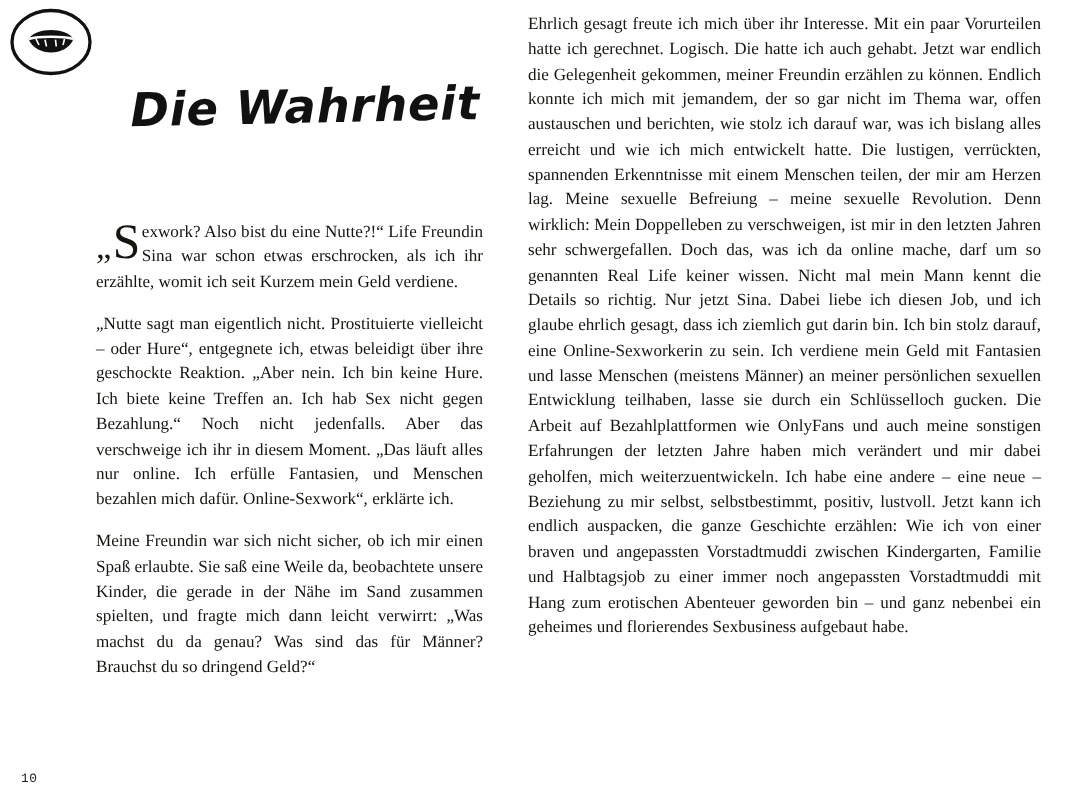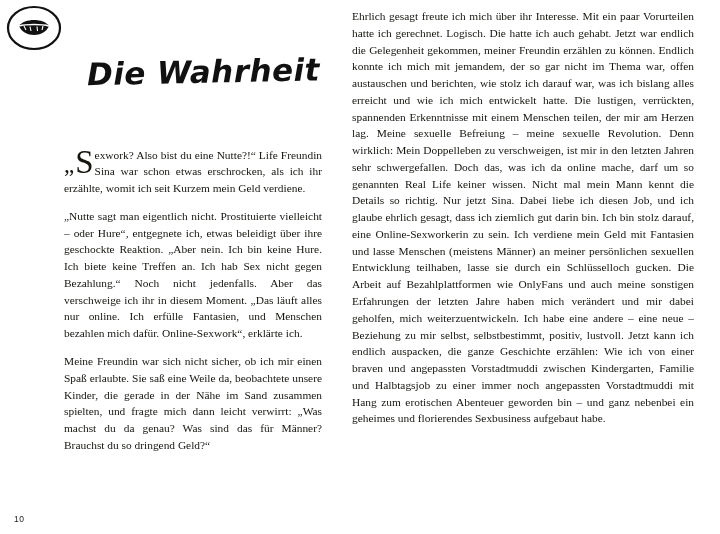--- a/index.html
+++ b/index.html
@@ -98,21 +98,21 @@
     line-height: 0.82;
     padding: 2px 1px 0 0;
     font-family: "Liberation Serif", serif;
   }
 
   .folio {
     position: absolute;
     left: 14px;
     bottom: 10px;
     font-size: 8.5px;
-    font-family: Liberation Sans, sans-serif;
+    font-family: Liberation Mono, monospace;
     color: #222;
     letter-spacing: 0.4px;
   }
 </style>
 </head>
 <body>
 
 <div class="page">
 
   <div class="logo">

